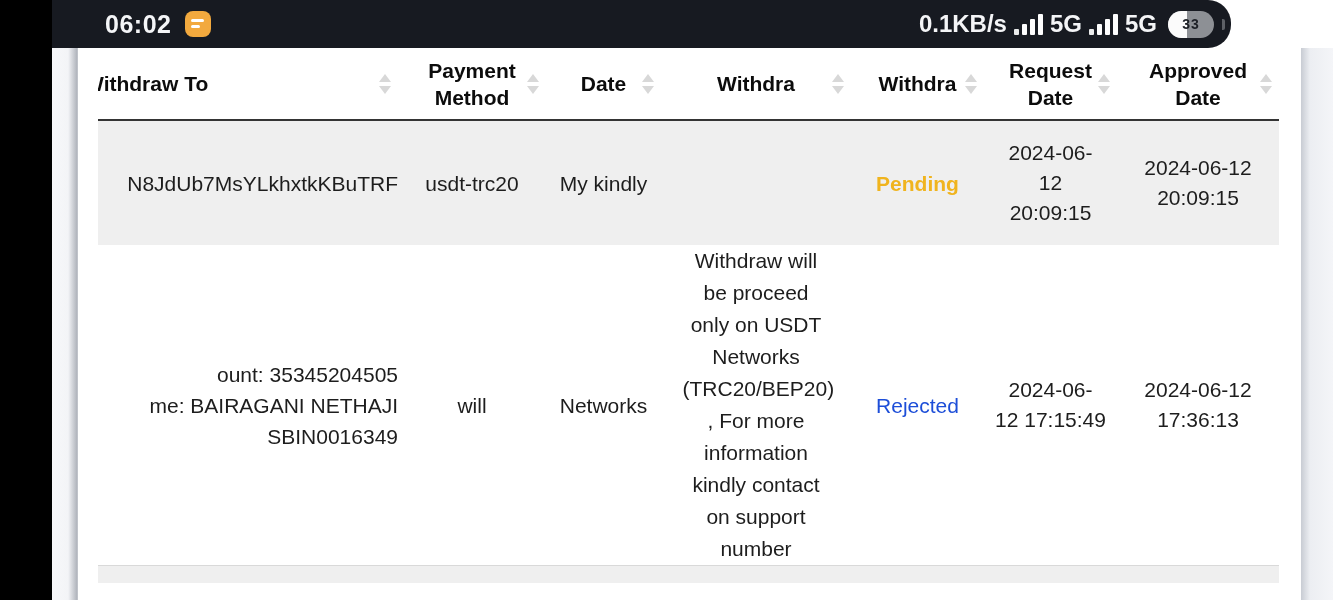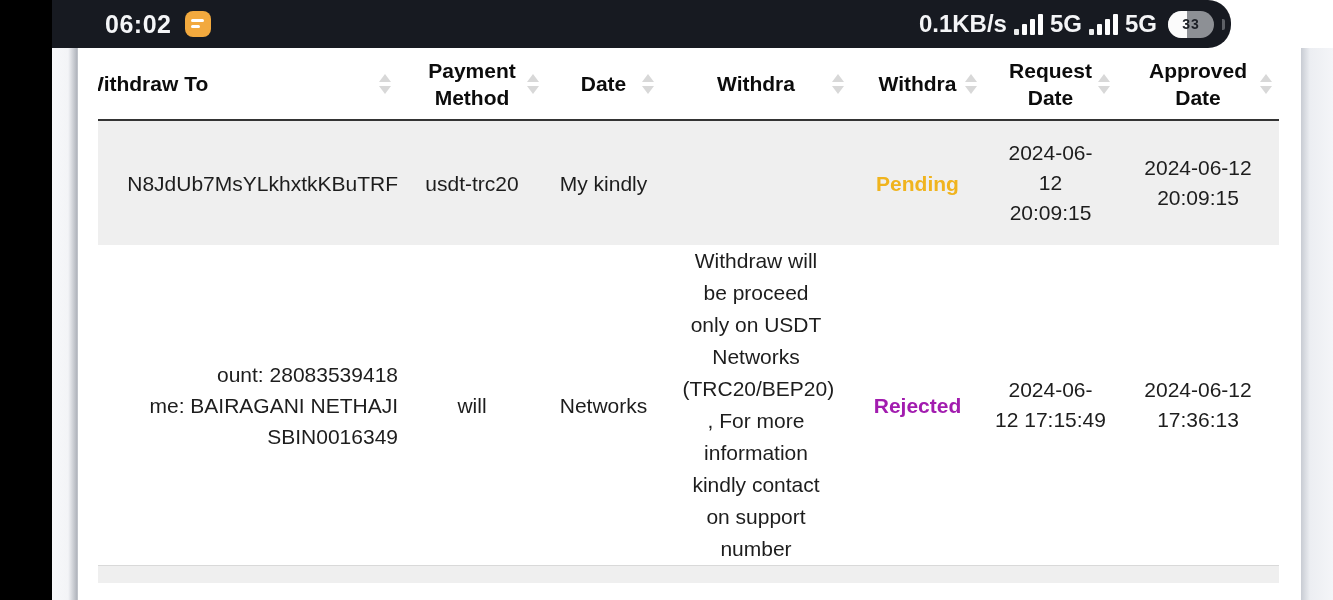--- a/index.html
+++ b/index.html
@@ -79,21 +79,21 @@
 
   .clip-head{display:inline-block;white-space:nowrap;margin-left:-14px;}
   .clip-addr{display:inline-block;white-space:nowrap;margin-left:-6px;}
   .bank div{white-space:nowrap;line-height:31px;}
   .bank .l3{padding-left:10px;}
   .note-box{width:95px;margin:0 auto;}
   .comment-box{width:147px;margin:0 auto;line-height:32px;}
   .dl{line-height:30px;}
 
   .st-pending{color:#F0B41E;font-weight:bold;}
-  .st-rejected{color:#a21caf;font-weight:bold;}
+  .st-rejected{color:#1d4ed8;font-weight:normal;}
 
   .sort{position:absolute;right:7px;top:50%;transform:translateY(-50%);}
   .sort i{display:block;width:0;height:0;border-left:6px solid transparent;border-right:6px solid transparent;}
   .sort .up{border-bottom:8px solid #d8d8d8;margin-bottom:4px;}
   .sort .dn{border-top:8px solid #d8d8d8;}
 </style>
 </head>
 <body>
 
 <div class="statusbar">
@@ -210,21 +210,21 @@
     </td>
     <td>
       <div class="dl">2024-06-12</div>
       <div class="dl">20:09:15</div>
     </td>
   </tr>
 
   <tr class="row2">
     <td class="left">
       <div class="bank">
-        <div>ount: 28083539418</div>
+        <div>ount: 35345204505</div>
         <div>me: BAIRAGANI NETHAJI</div>
         <div class="l3">SBIN0016349</div>
       </div>
     </td>
     <td>will</td>
     <td>
       <div class="note-box">Networks</div>
     </td>
     <td>
       <div class="comment-box">Withdraw will be proceed only on USDT Networks (TRC20/BEP20) , For more information kindly contact on support number</div>

